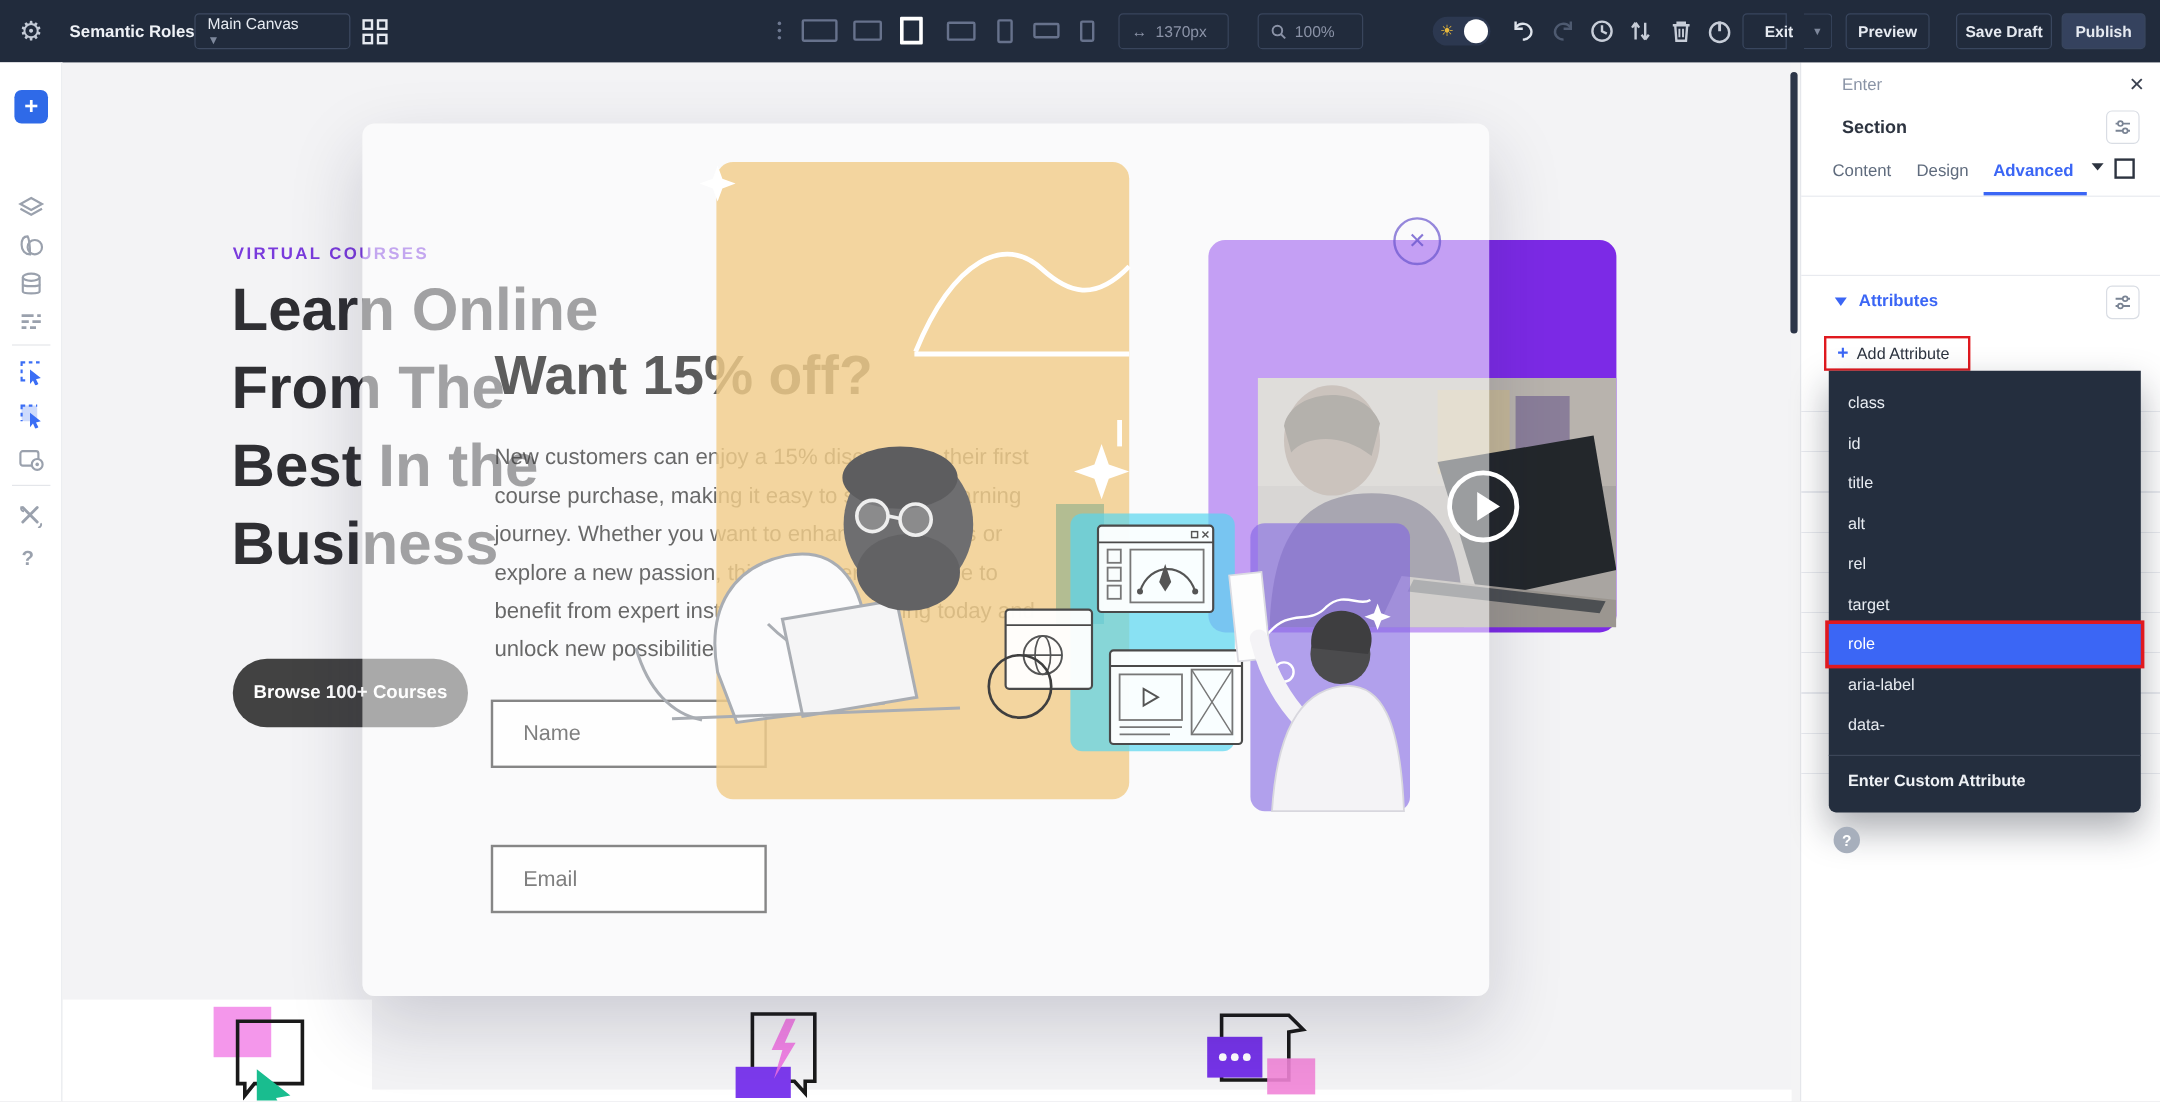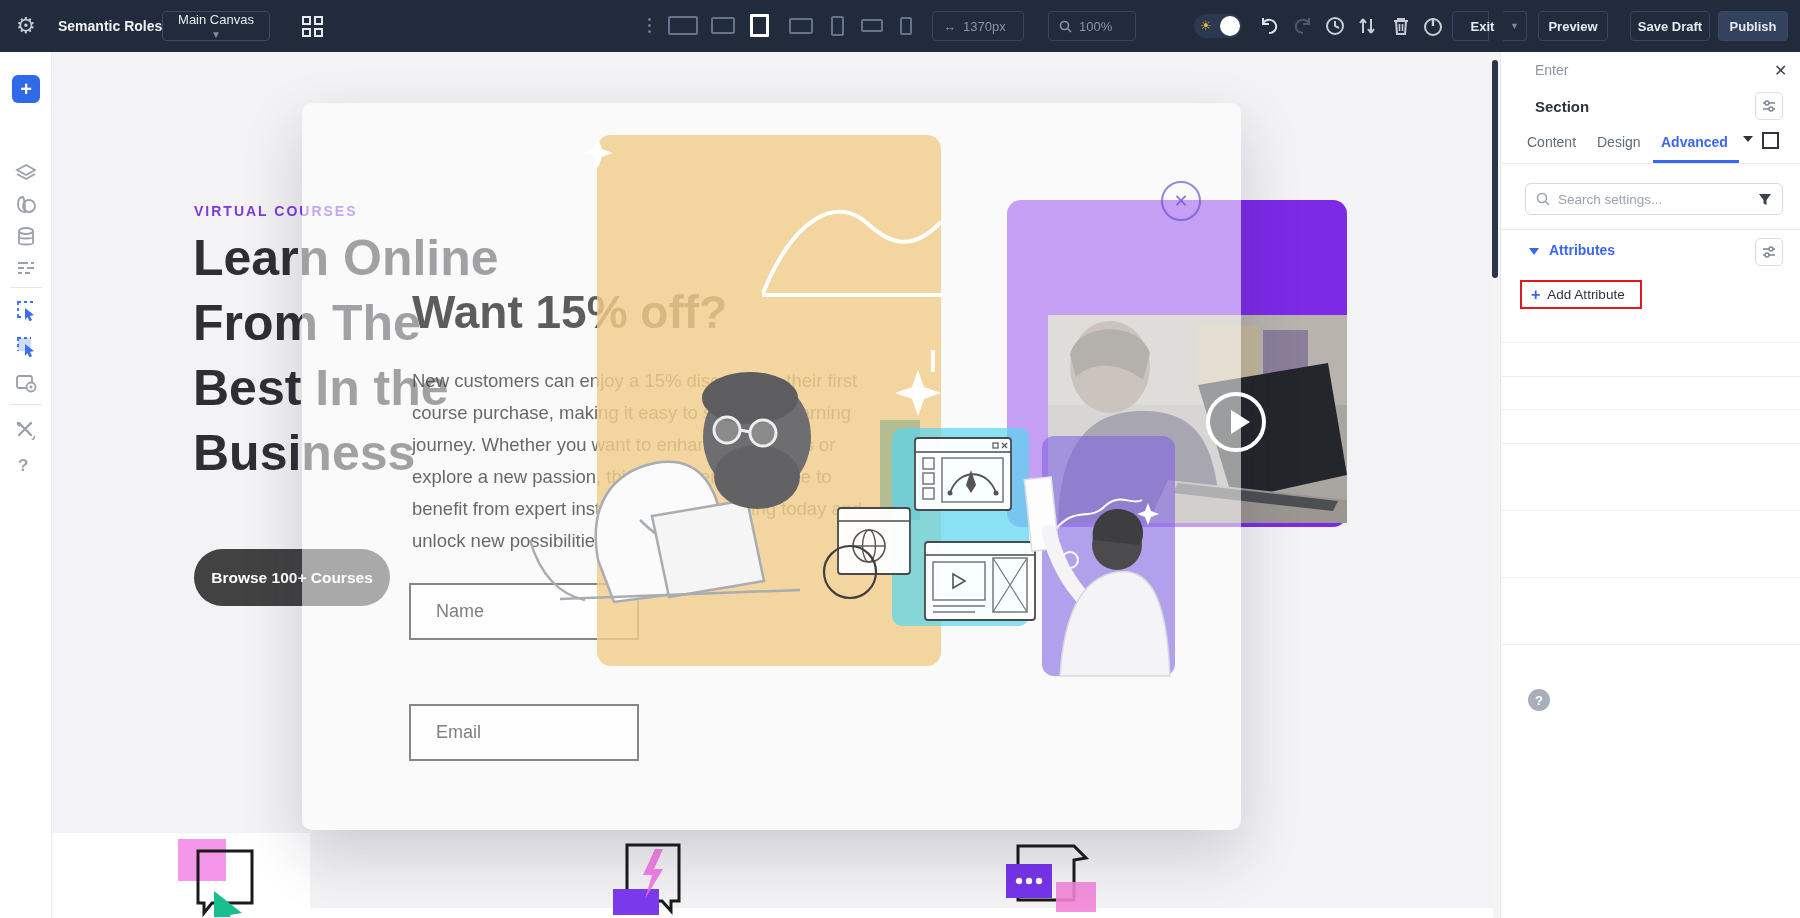--- a/index.html
+++ b/index.html
@@ -5,22 +5,22 @@
   * { margin:0; padding:0; box-sizing:border-box; }
   html,body { width:1800px; height:918px; }
   body { font-family:"Liberation Sans", sans-serif; background:#e9eaed; }
   #app { position:relative; width:1800px; height:918px; overflow:hidden; background:#f4f4f5; }
 
   
   .topbar { position:absolute; left:0; top:0; width:1800px; height:52px; background:#212b3c; z-index:30; }
   .topbar .abs { position:absolute; }
   .tb-gear { left:16px; top:13px; color:#c3cad6; font-size:22px; line-height:26px; }
   .tb-title { left:58px; top:18px; color:#eef1f6; font-size:14px; font-weight:700; }
-  .tb-select { left:162px; top:11px; width:108px; height:30px; border:1px solid #3e4a61; border-radius:4px;
-    color:#e6eaf1; font-size:13px; display:flex; align-items:center; padding:0 10px; justify-content:space-between;flex-direction:column; }
+  .tb-select { left:162px; top:11px; width:130px; height:30px; border:1px solid #3e4a61; border-radius:4px;
+    color:#e6eaf1; font-size:13px; display:flex; padding:0 10px; justify-content:space-between;flex-direction:column; }
   .tb-select .caret { color:#7e889c; font-size:10px; }
   .tb-grid { left:302px; top:16px; width:22px; height:22px; display:grid; grid-template-columns:9px 9px; grid-template-rows:9px 9px; gap:3px; }
   .tb-grid div { border:2px solid #e6eaf1; }
   .tb-kebab { left:648px; top:15px; color:#6d7890; font-size:16px; letter-spacing:0; line-height:7px; width:4px; }
   .tb-kebab span{display:block; width:3px;height:3px;border-radius:50%;background:#6d7890;margin:3px 0;}
   .device { position:absolute; top:50%; border:2px solid #67728c; border-radius:2px; }
   .device.sel { border:3px solid #ffffff; border-radius:1px; }
   .tb-field { top:11px; height:30px; border:1px solid #39455c; border-radius:4px; color:#8b93a7;
     font-size:13px; display:flex; align-items:center; gap:7px; padding:0 10px; }
   .tb-toggle { left:1194px; top:14px; width:48px; height:24px; background:#2c3850; border-radius:12px; }
@@ -383,46 +383,48 @@
     </div>
 
     <div class="abs pn-tab" style="left:26px;">Content</div>
     <div class="abs pn-tab" style="left:96px;">Design</div>
     <div class="abs pn-tab active" style="left:160px;">Advanced</div>
     <div class="abs pn-caret-dark"></div>
     <div class="abs pn-square"></div>
     <div class="abs tab-underline"></div>
     <div class="abs tabs-border"></div>
 
-    <div class="abs search-box">
-      <svg width="14" height="14" viewBox="0 0 14 14">
-          <circle cx="6" cy="6" r="4.5" fill="none" stroke="#9aa3b2" stroke-width="1.6"></circle>
-          <path d="M9.5,9.5 L13,13" stroke="#9aa3b2" stroke-width="1.6"></path>
-        </svg>
-      <input placeholder="Search settings..." style="">
-      <svg width="14" height="13" viewBox="0 0 14 13">
-          <path d="M1,1 h12 l-4.5,6 v5 l-3,-1.5 v-3.5 z" fill="#3a4150"></path>
-        </svg>
-    </div>
     <div class="abs pn-div"></div>
 
     <div class="abs attr-caret"></div>
     <div class="abs attr-title">Attributes</div>
     <div class="abs icon-btn" style="left:254px; top:186px;">
       <svg width="16" height="16" viewBox="0 0 16 16">
           <path d="M2,5 h12 M2,11 h12" stroke="#7a8494" stroke-width="1.6"></path>
           <circle cx="10" cy="5" r="2" fill="#fff" stroke="#7a8494" stroke-width="1.4"></circle>
           <circle cx="6" cy="11" r="2" fill="#fff" stroke="#7a8494" stroke-width="1.4"></circle>
         </svg>
     </div>
 
     <div class="abs add-attr">
       <span class="plus">+</span>
       <span class="lbl">Add Attribute</span>
     </div>
 
     <div class="abs row-lines"></div>
 
+    <div class="abs dropdown">
+      <div class="dd-item">class</div>
+      <div class="dd-item">id</div>
+      <div class="dd-item">title</div>
+      <div class="dd-item">alt</div>
+      <div class="dd-item">rel</div>
+      <div class="dd-item">target</div>
+      <div class="dd-item hl">role</div>
+      <div class="dd-item">aria-label</div>
+      <div class="dd-item">data-</div>
+      <div class="dd-custom">Enter Custom Attribute</div>
+    </div>
 
     <div class="abs help-circle">?</div>
   </div>
 
 </div>
 
 </body></html>

